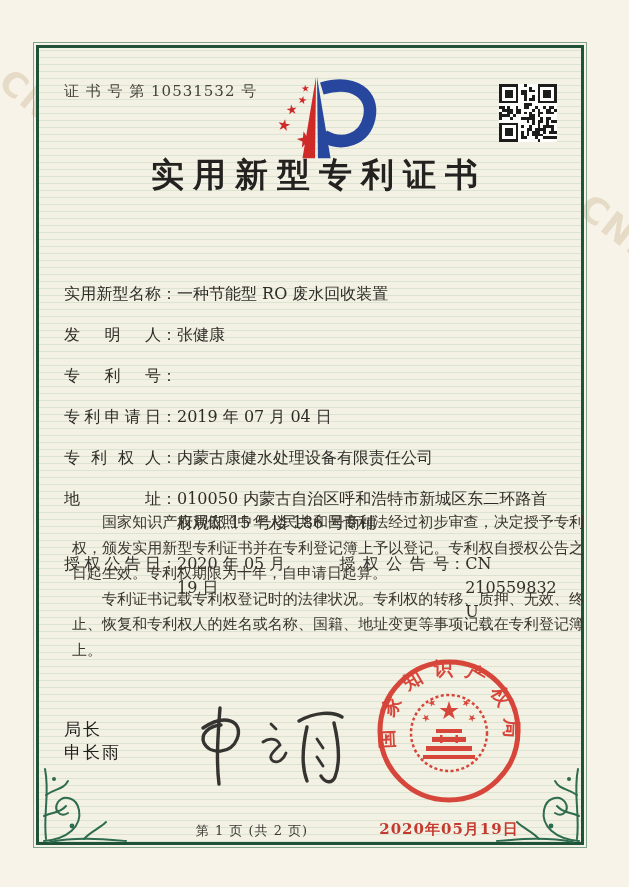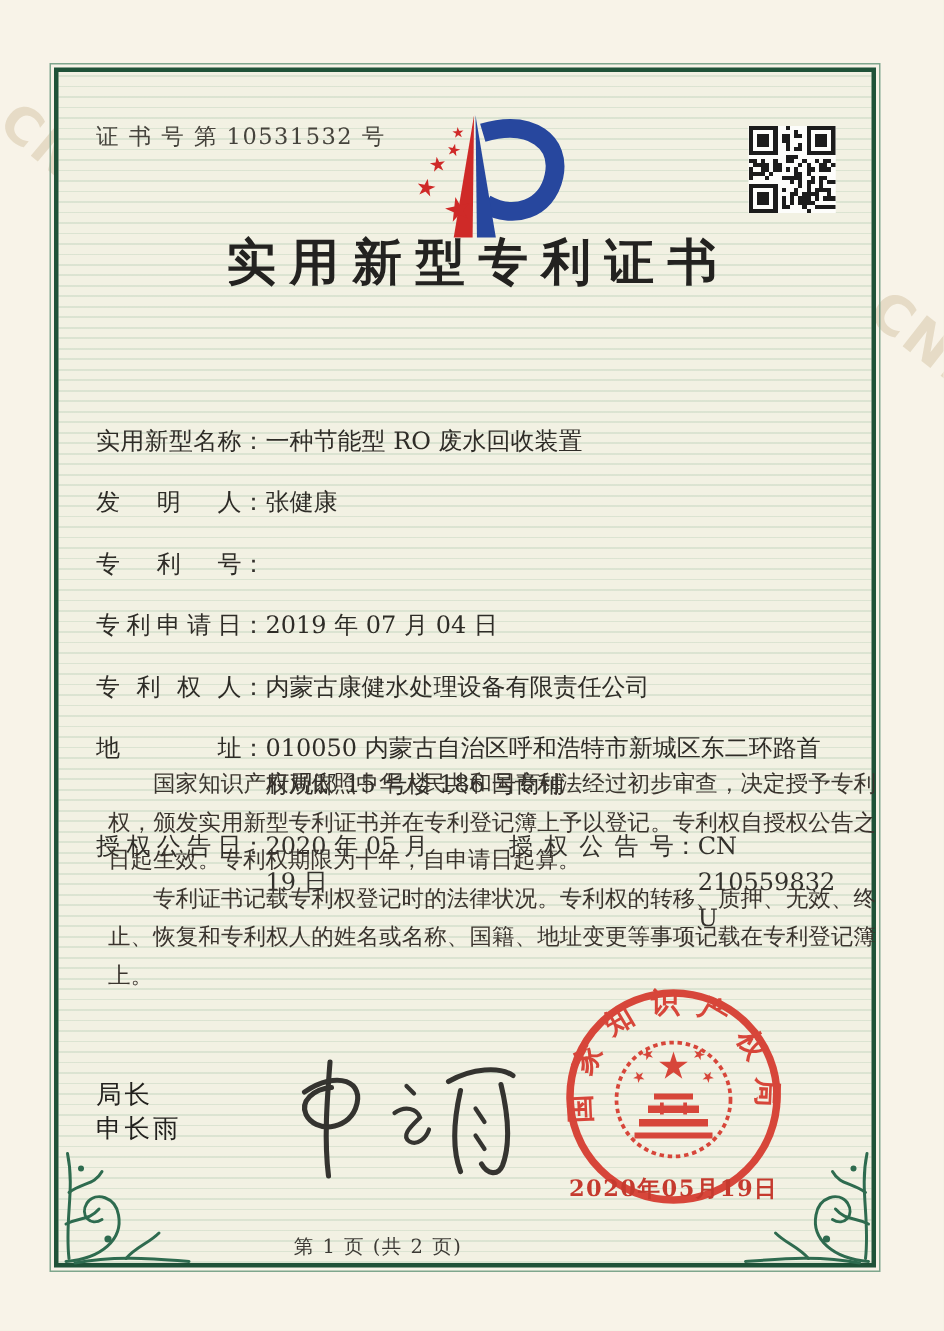--- a/index.html
+++ b/index.html
@@ -77,21 +77,21 @@
 
   
   .director { position:absolute; left:64px; top:718px;
     font-family:Liberation Serif, serif;
     font-size:17px; color:#22211e; letter-spacing:2px; }
   .director .name { }
   .sig { position:absolute; left:175px; top:698px; width:175px; height:102px; opacity:.88; }
 
   .seal { position:absolute; left:374px; top:656px; width:150px; height:150px; opacity:.93; }
   .seal-date {
-    position:absolute; left:370px; top:783px; width:158px; text-align:center;
+    position:absolute; left:370px; top:820px; width:158px; text-align:center;
     color:#c53a2e; font-size:15px; font-weight:bold; letter-spacing:1px;
   }
 
   
   .corner { position:absolute; width:92px; height:92px; }
   .corner-bl { left:36px; bottom:42px; }
   .corner-br { right:42px; bottom:42px; transform:scaleX(-1); }
 
   
   .page-num {

